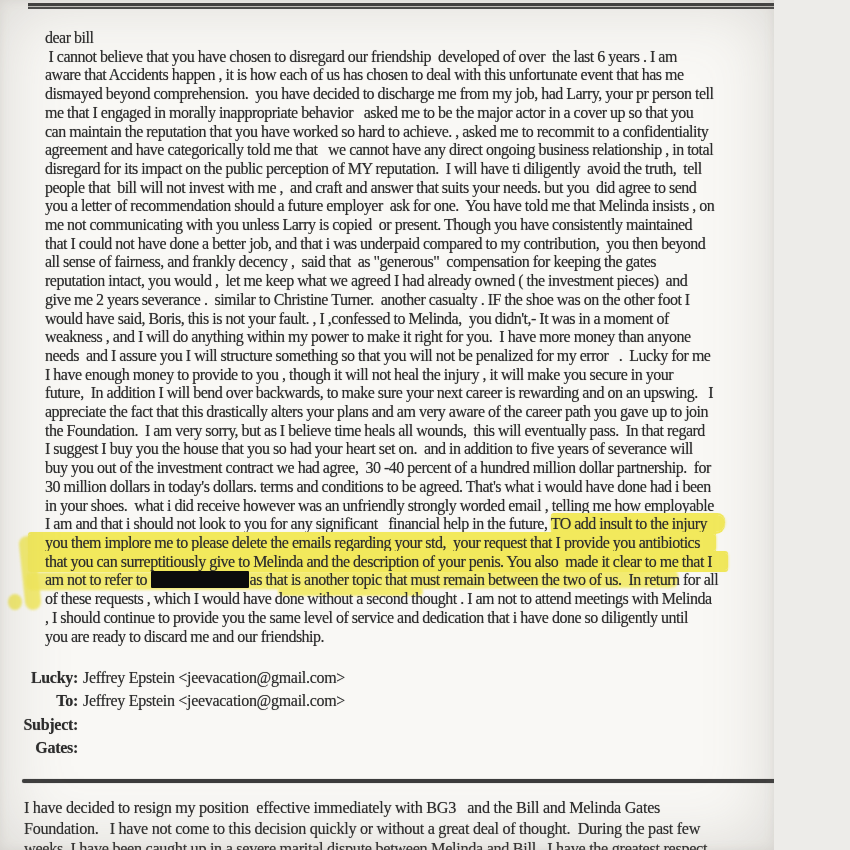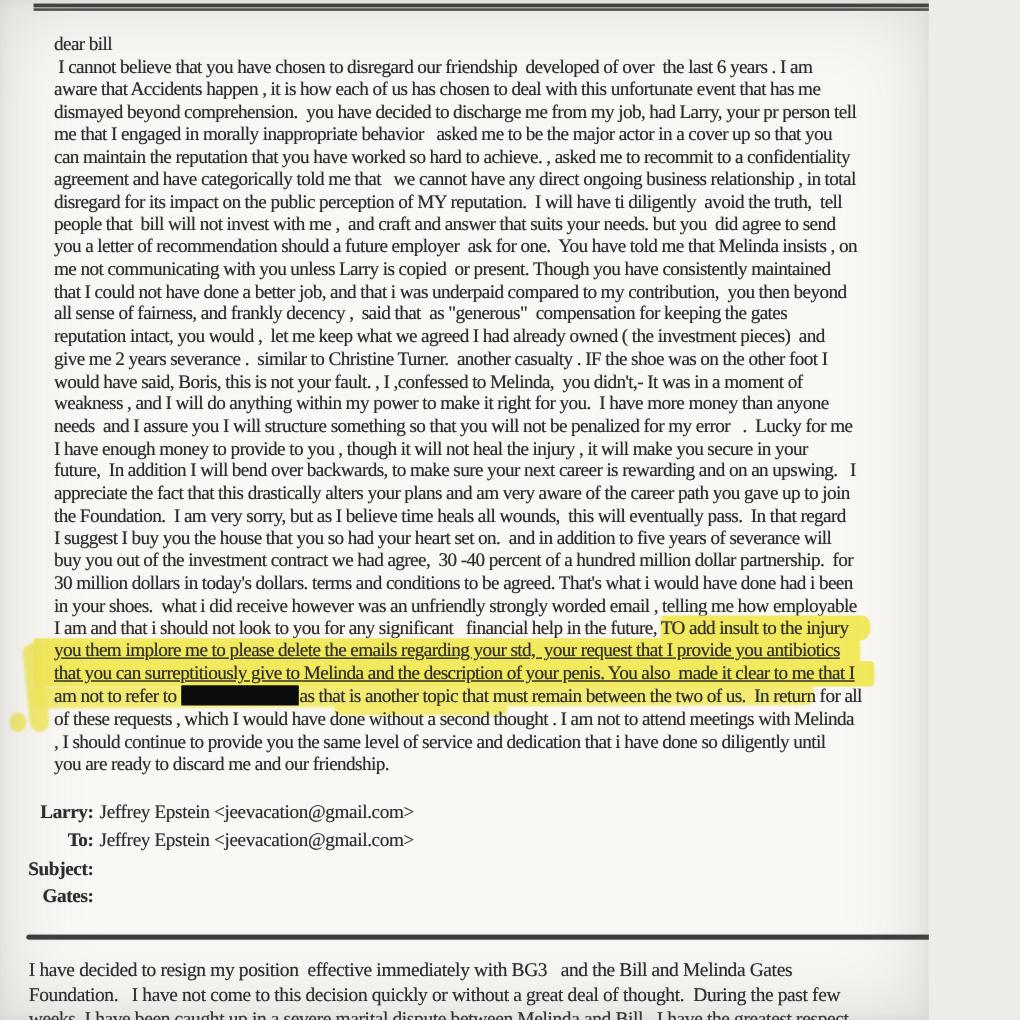--- a/index.html
+++ b/index.html
@@ -48,21 +48,21 @@
     color:var(--ink,#2d2d2d);
     white-space:pre;
     text-shadow:0 0 .7px rgba(40,40,40,.55);
   }
   .line{white-space:pre;}
   .hl{
     background:var(--hl,#f2e95c);
     box-shadow:0 -2px 0 var(--hl,#f2e95c),0 2px 0 var(--hl,#f2e95c),0 0 3px var(--hl,#f2e95c);
     border-radius:3px;
   }
-  .hl-full{padding-left:17px;margin-left:-17px;padding-right:16px;text-decoration:underline;}
+  .hl-full{padding-left:17px;margin-left:-17px;padding-right:16px;}
   .hl-end{padding-right:18px;border-top-right-radius:8px;border-bottom-right-radius:10px;}
   .redact{
     display:inline-block;width:98px;height:17px;
     background:var(--redact,#0c0c0c);
     vertical-align:-3px;margin-right:1px;
     border-radius:1px;
   }
   
   .headers{
     position:absolute;left:0;top:666px;z-index:1;
@@ -91,21 +91,21 @@
   <div class="stroke sw-left"></div>
   <div class="stroke sw-dot"></div>
   <div class="stroke wedge-r1"></div>
   <div class="stroke wedge-r2"></div>
   <div class="stroke band-l30"></div>
   <div class="stroke streak"></div>
 
   <div class="letter" id="letter-body"><div class="line"><span>dear bill</span></div><div class="line"><span> I cannot believe that you have chosen to disregard our friendship  developed of over  the last 6 years . I am</span></div><div class="line"><span>aware that Accidents happen , it is how each of us has chosen to deal with this unfortunate event that has me</span></div><div class="line"><span>dismayed beyond comprehension.  you have decided to discharge me from my job, had Larry, your pr person tell</span></div><div class="line"><span>me that I engaged in morally inappropriate behavior   asked me to be the major actor in a cover up so that you</span></div><div class="line"><span>can maintain the reputation that you have worked so hard to achieve. , asked me to recommit to a confidentiality</span></div><div class="line"><span>agreement and have categorically told me that   we cannot have any direct ongoing business relationship , in total</span></div><div class="line"><span>disregard for its impact on the public perception of MY reputation.  I will have ti diligently  avoid the truth,  tell</span></div><div class="line"><span>people that  bill will not invest with me ,  and craft and answer that suits your needs. but you  did agree to send</span></div><div class="line"><span>you a letter of recommendation should a future employer  ask for one.  You have told me that Melinda insists , on</span></div><div class="line"><span>me not communicating with you unless Larry is copied  or present. Though you have consistently maintained</span></div><div class="line"><span>that I could not have done a better job, and that i was underpaid compared to my contribution,  you then beyond</span></div><div class="line"><span>all sense of fairness, and frankly decency ,  said that  as "generous"  compensation for keeping the gates</span></div><div class="line"><span>reputation intact, you would ,  let me keep what we agreed I had already owned ( the investment pieces)  and</span></div><div class="line"><span>give me 2 years severance .  similar to Christine Turner.  another casualty . IF the shoe was on the other foot I</span></div><div class="line"><span>would have said, Boris, this is not your fault. , I ,confessed to Melinda,  you didn't,- It was in a moment of</span></div><div class="line"><span>weakness , and I will do anything within my power to make it right for you.  I have more money than anyone</span></div><div class="line"><span>needs  and I assure you I will structure something so that you will not be penalized for my error   .  Lucky for me</span></div><div class="line"><span>I have enough money to provide to you , though it will not heal the injury , it will make you secure in your</span></div><div class="line"><span>future,  In addition I will bend over backwards, to make sure your next career is rewarding and on an upswing.   I</span></div><div class="line"><span>appreciate the fact that this drastically alters your plans and am very aware of the career path you gave up to join</span></div><div class="line"><span>the Foundation.  I am very sorry, but as I believe time heals all wounds,  this will eventually pass.  In that regard</span></div><div class="line"><span>I suggest I buy you the house that you so had your heart set on.  and in addition to five years of severance will</span></div><div class="line"><span>buy you out of the investment contract we had agree,  30 -40 percent of a hundred million dollar partnership.  for</span></div><div class="line"><span>30 million dollars in today's dollars. terms and conditions to be agreed. That's what i would have done had i been</span></div><div class="line"><span>in your shoes.  what i did receive however was an unfriendly strongly worded email , telling me how employable</span></div><div class="line"><span>I am and that i should not look to you for any significant   financial help in the future, </span><span class="hl hl-end">TO add insult to the injury</span></div><div class="line"><span class="hl hl-full">you them implore me to please delete the emails regarding your std,  your request that I provide you antibiotics</span></div><div class="line"><span class="hl hl-full">that you can surreptitiously give to Melinda and the description of your penis. You also  made it clear to me that I</span></div><div class="line"><span>am not to refer to </span><span class="redact"></span><span>as that is another topic that must remain between the two of us.  In return for all</span></div><div class="line"><span>of these requests , which I would have done without a second thought . I am not to attend meetings with Melinda</span></div><div class="line"><span>, I should continue to provide you the same level of service and dedication that i have done so diligently until</span></div><div class="line"><span>you are ready to discard me and our friendship.</span></div></div>
 
   <div class="headers">
-    <div class="h-label">Larry:</div>
+    <div class="h-label">Lucky:</div>
     <div class="h-value">Jeffrey Epstein &lt;jeevacation@gmail.com&gt;</div>
     <div class="h-label">To:</div>
     <div class="h-value">Jeffrey Epstein &lt;jeevacation@gmail.com&gt;</div>
     <div class="h-label">Subject:</div>
     <div class="h-value"></div>
     <div class="h-label">Gates:</div>
   </div>
 
   <div class="mid-rule"></div>
 

